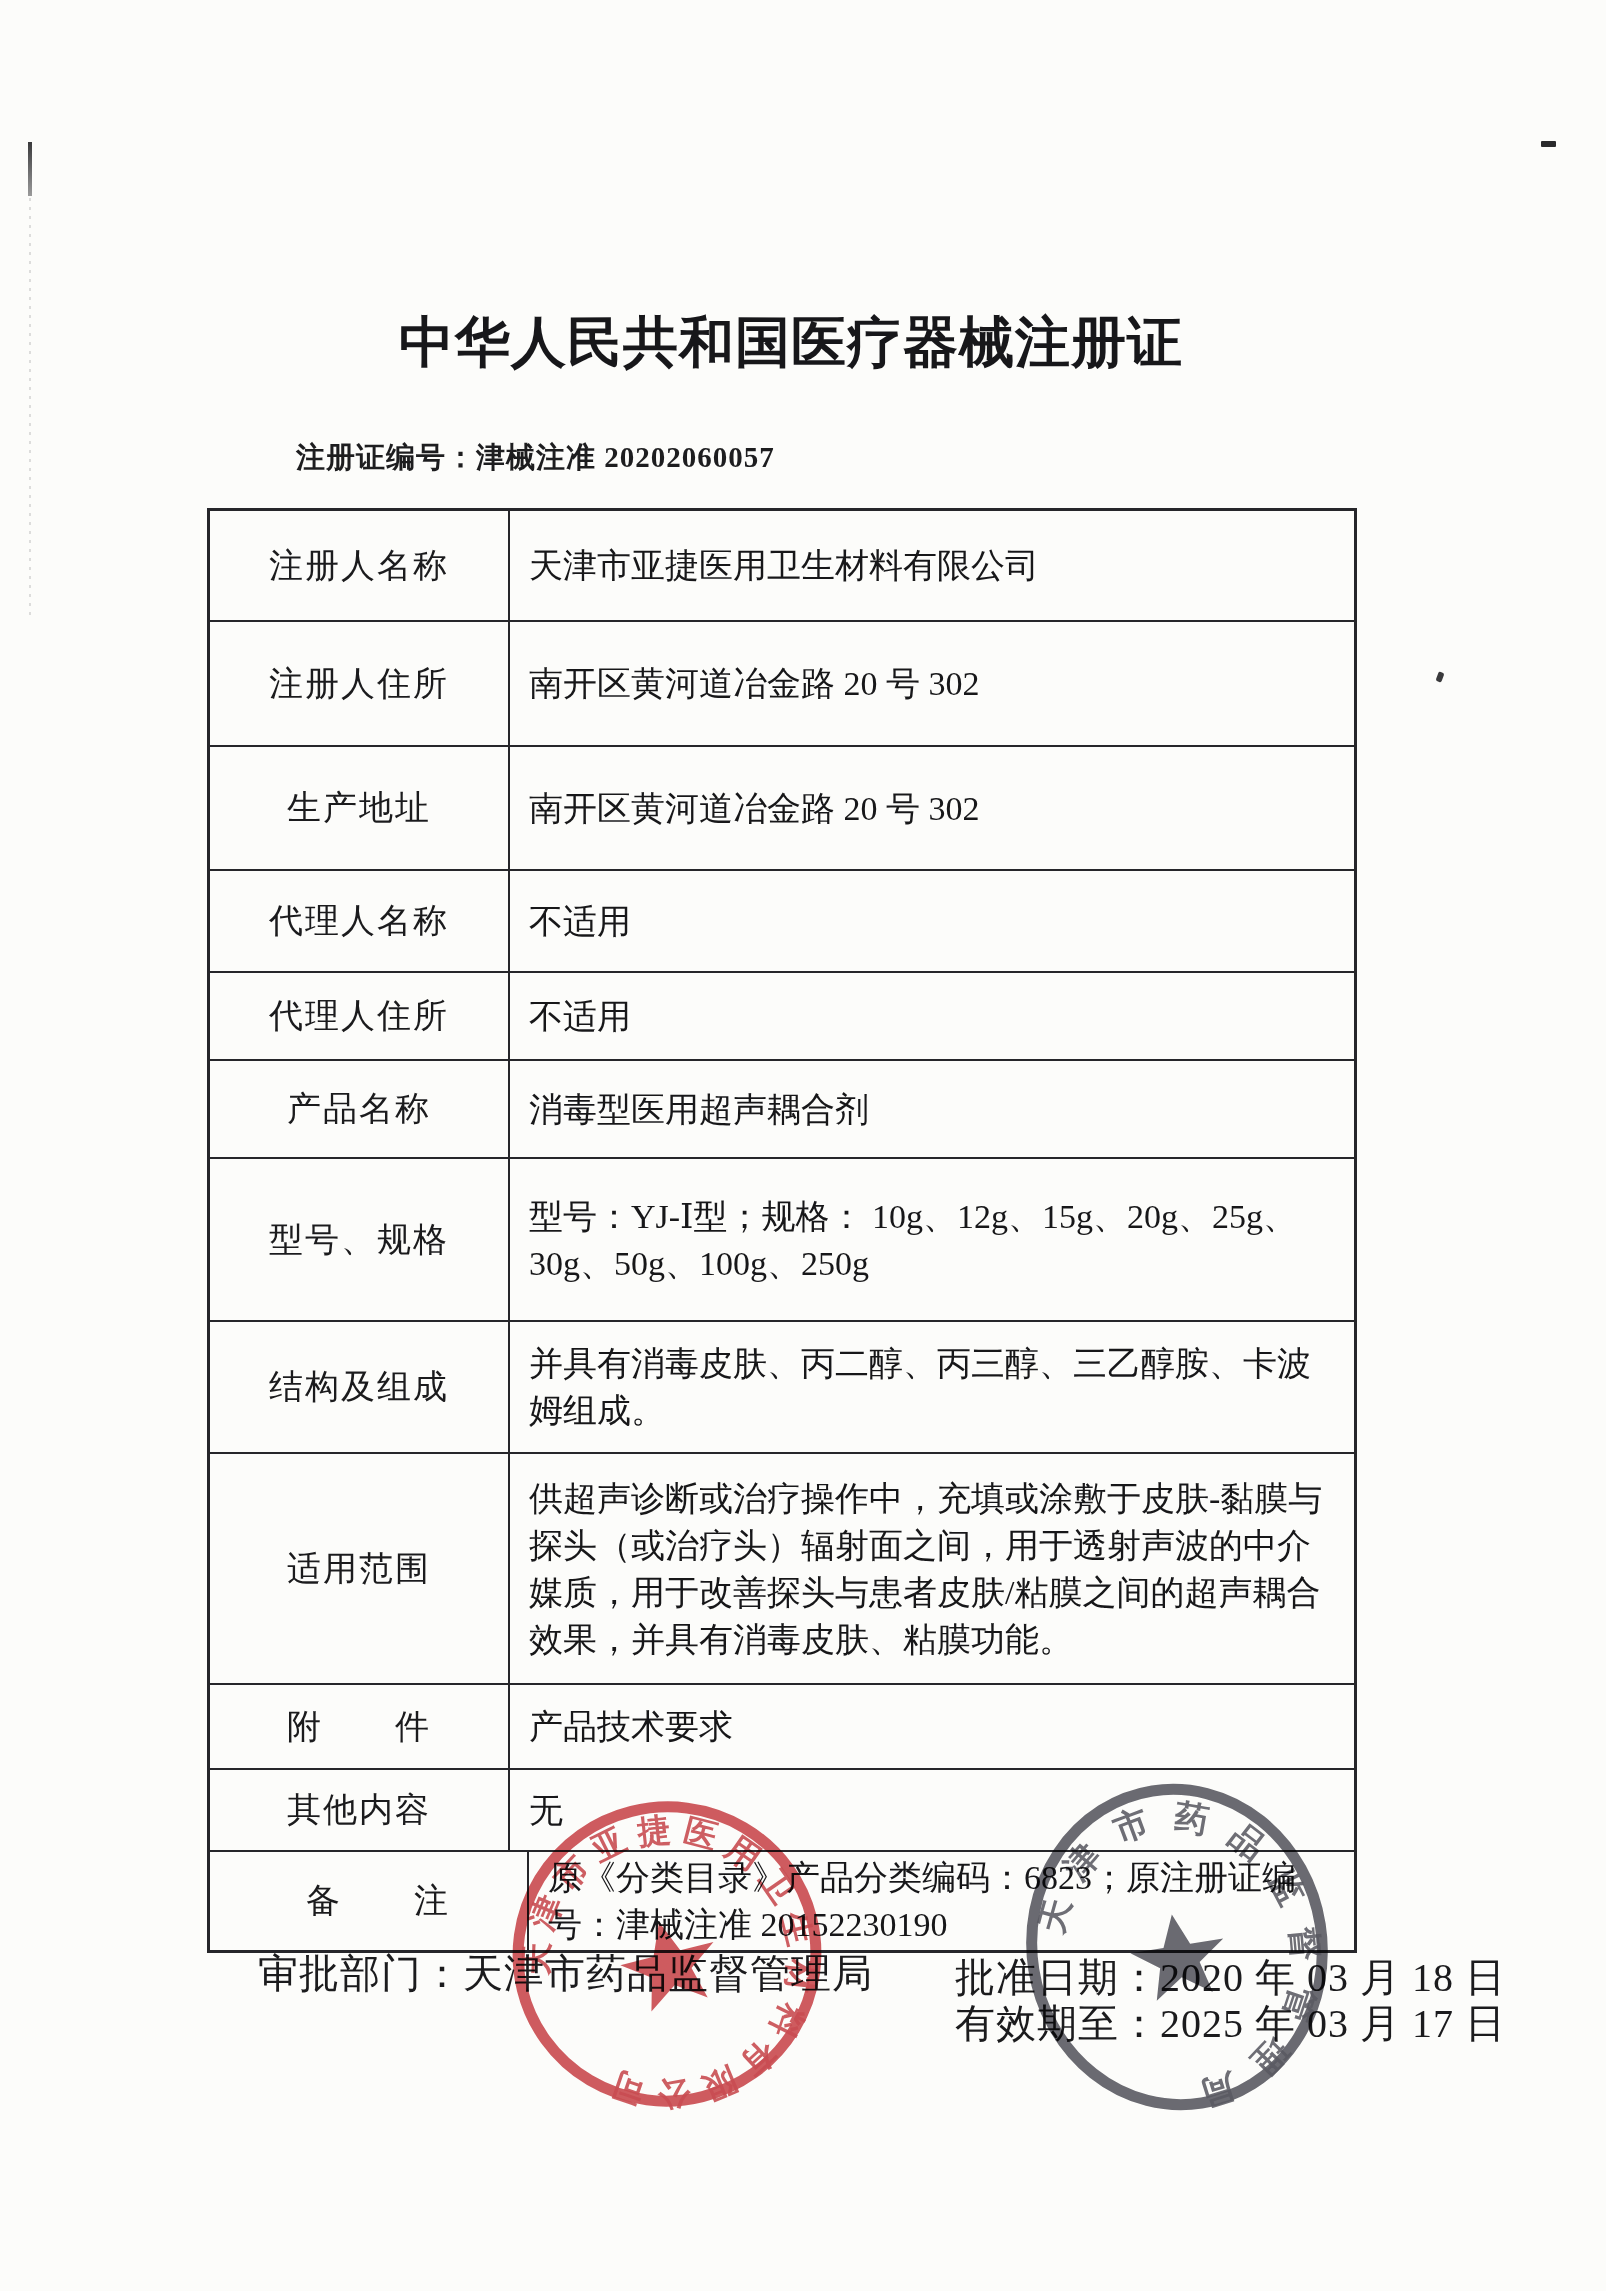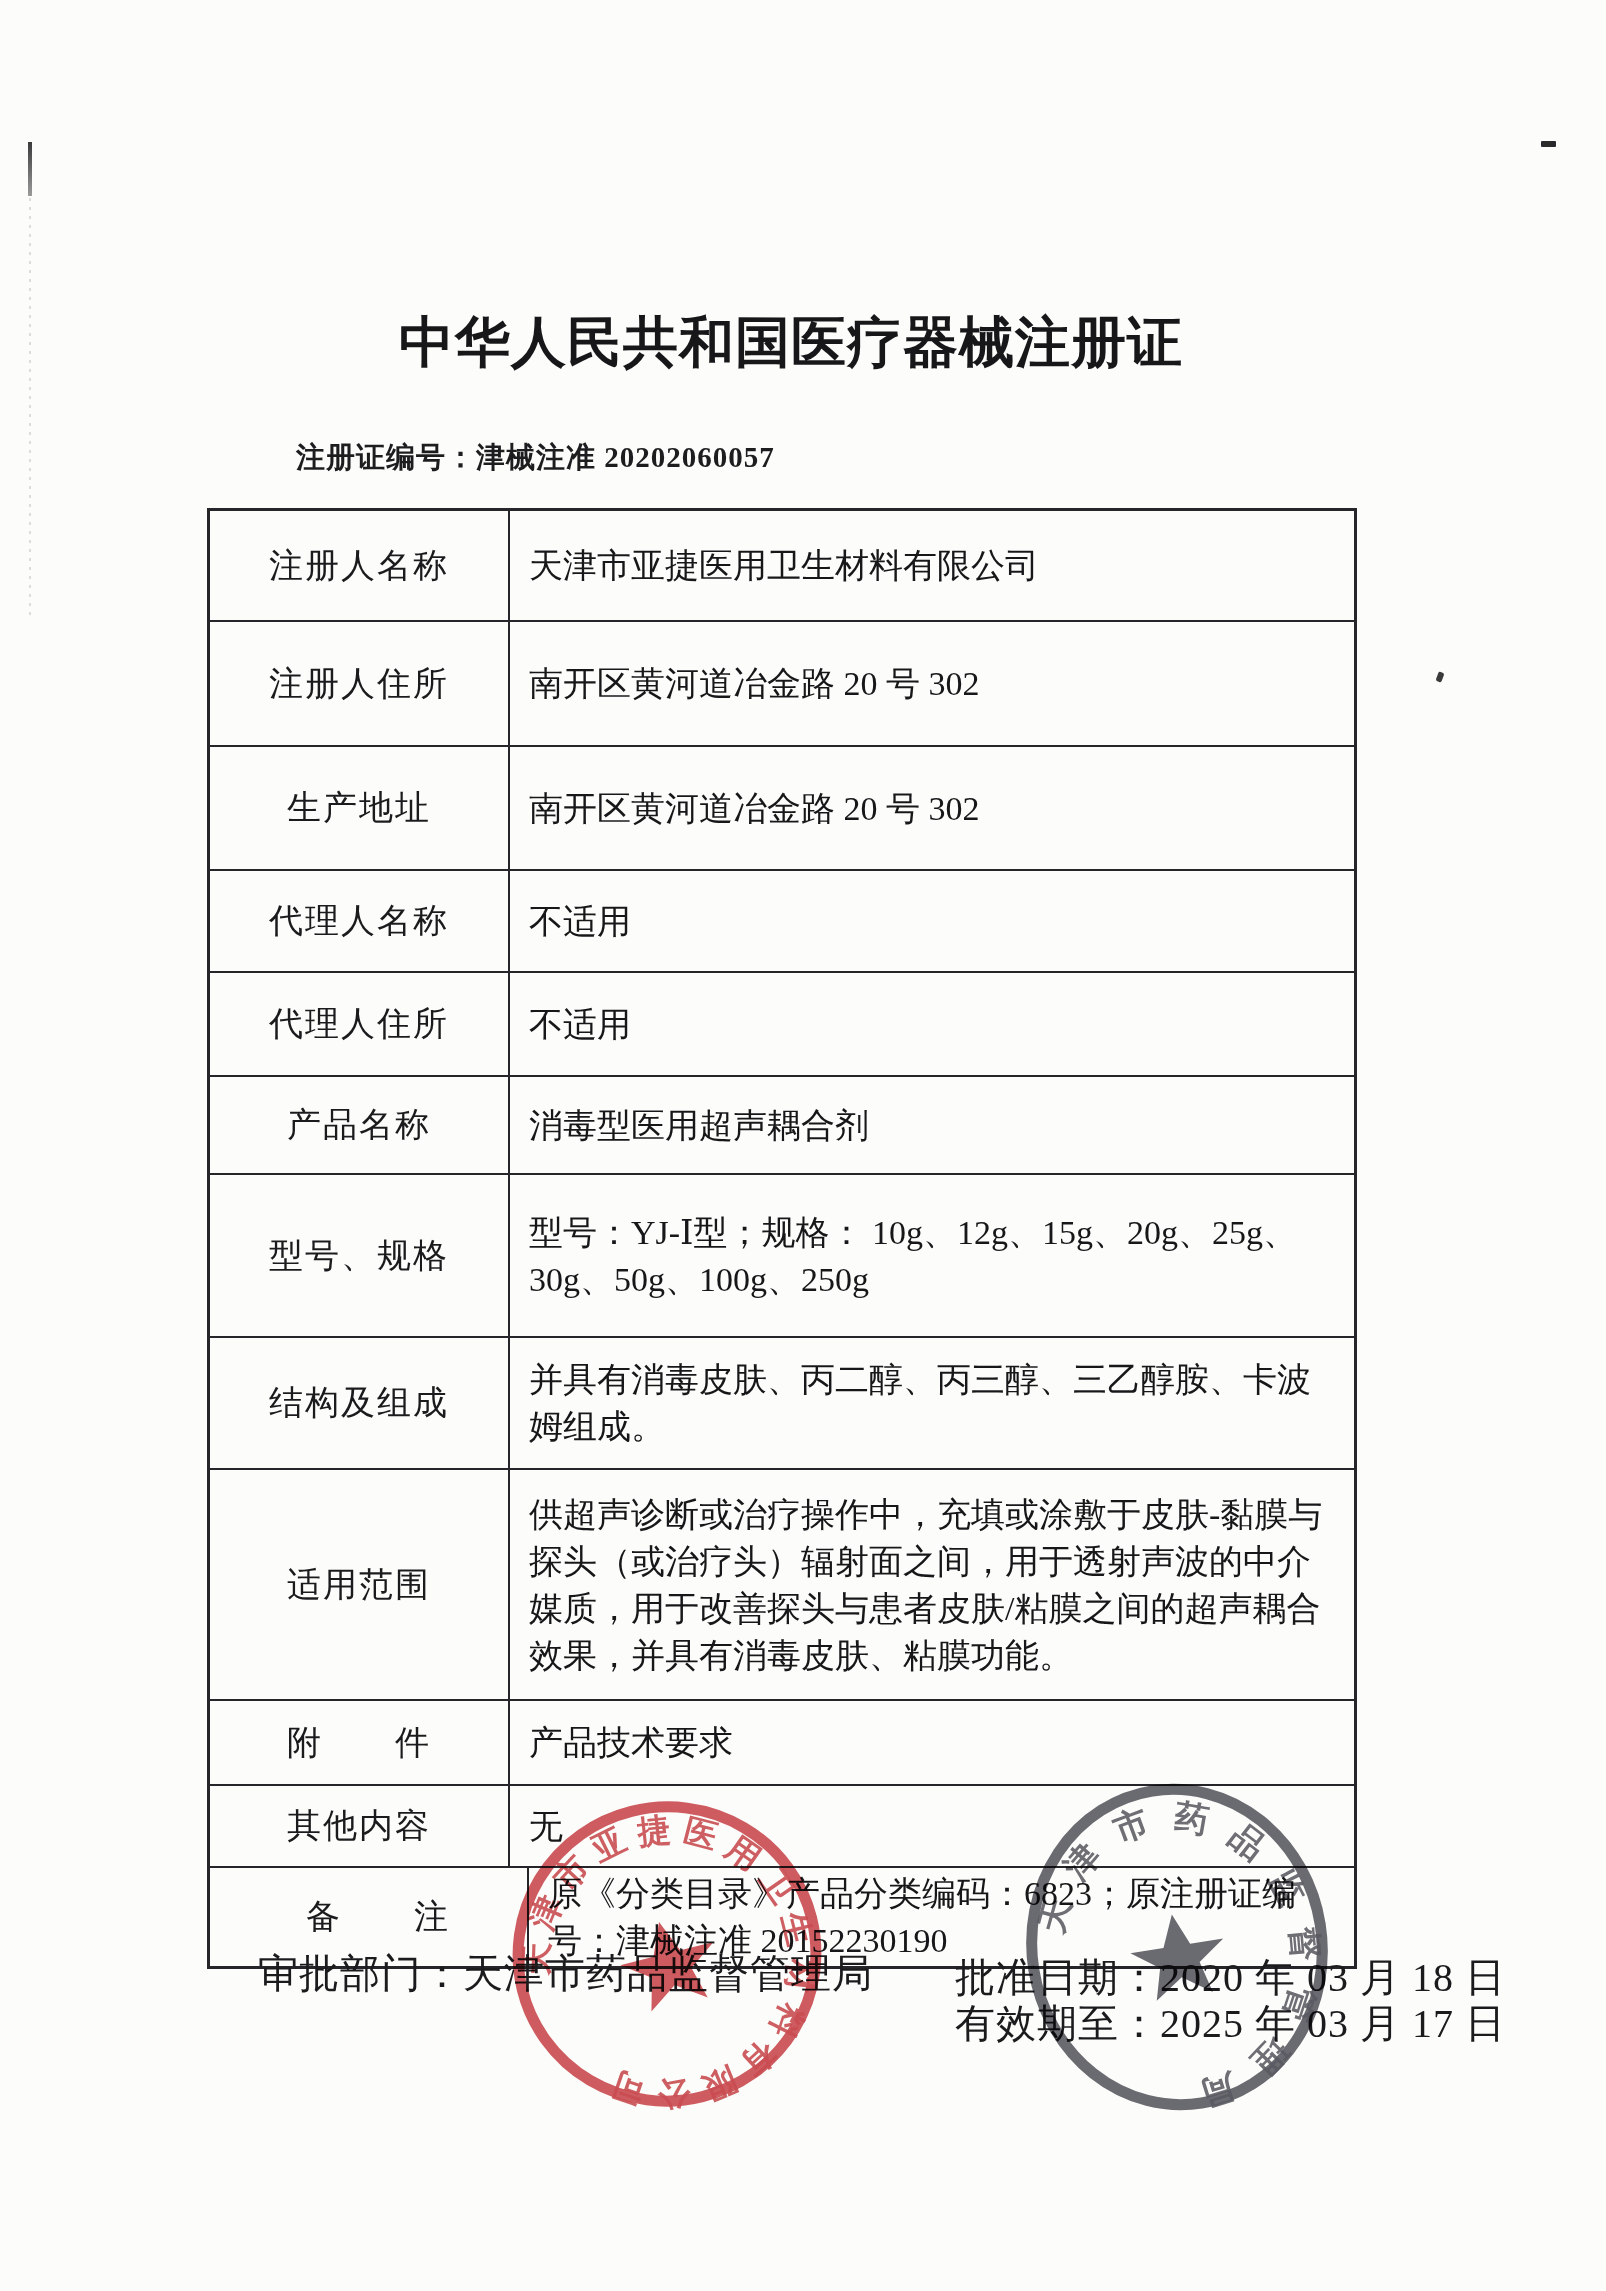--- a/index.html
+++ b/index.html
@@ -79,21 +79,21 @@
   <div class="row" style="height: 124px;">
     <div class="cell label">生产地址</div>
     <div class="cell value">南开区黄河道冶金路 20 号 302</div>
   </div>
 
   <div class="row" style="height: 102px;">
     <div class="cell label">代理人名称</div>
     <div class="cell value">不适用</div>
   </div>
 
-  <div class="row" style="height: 104px;">
+  <div class="row" style="height: 88px;">
     <div class="cell label">代理人住所</div>
     <div class="cell value">不适用</div>
   </div>
 
   <div class="row" style="height: 98px;">
     <div class="cell label">产品名称</div>
     <div class="cell value">消毒型医用超声耦合剂</div>
   </div>
 
   <div class="row" style="height: 163px;">

